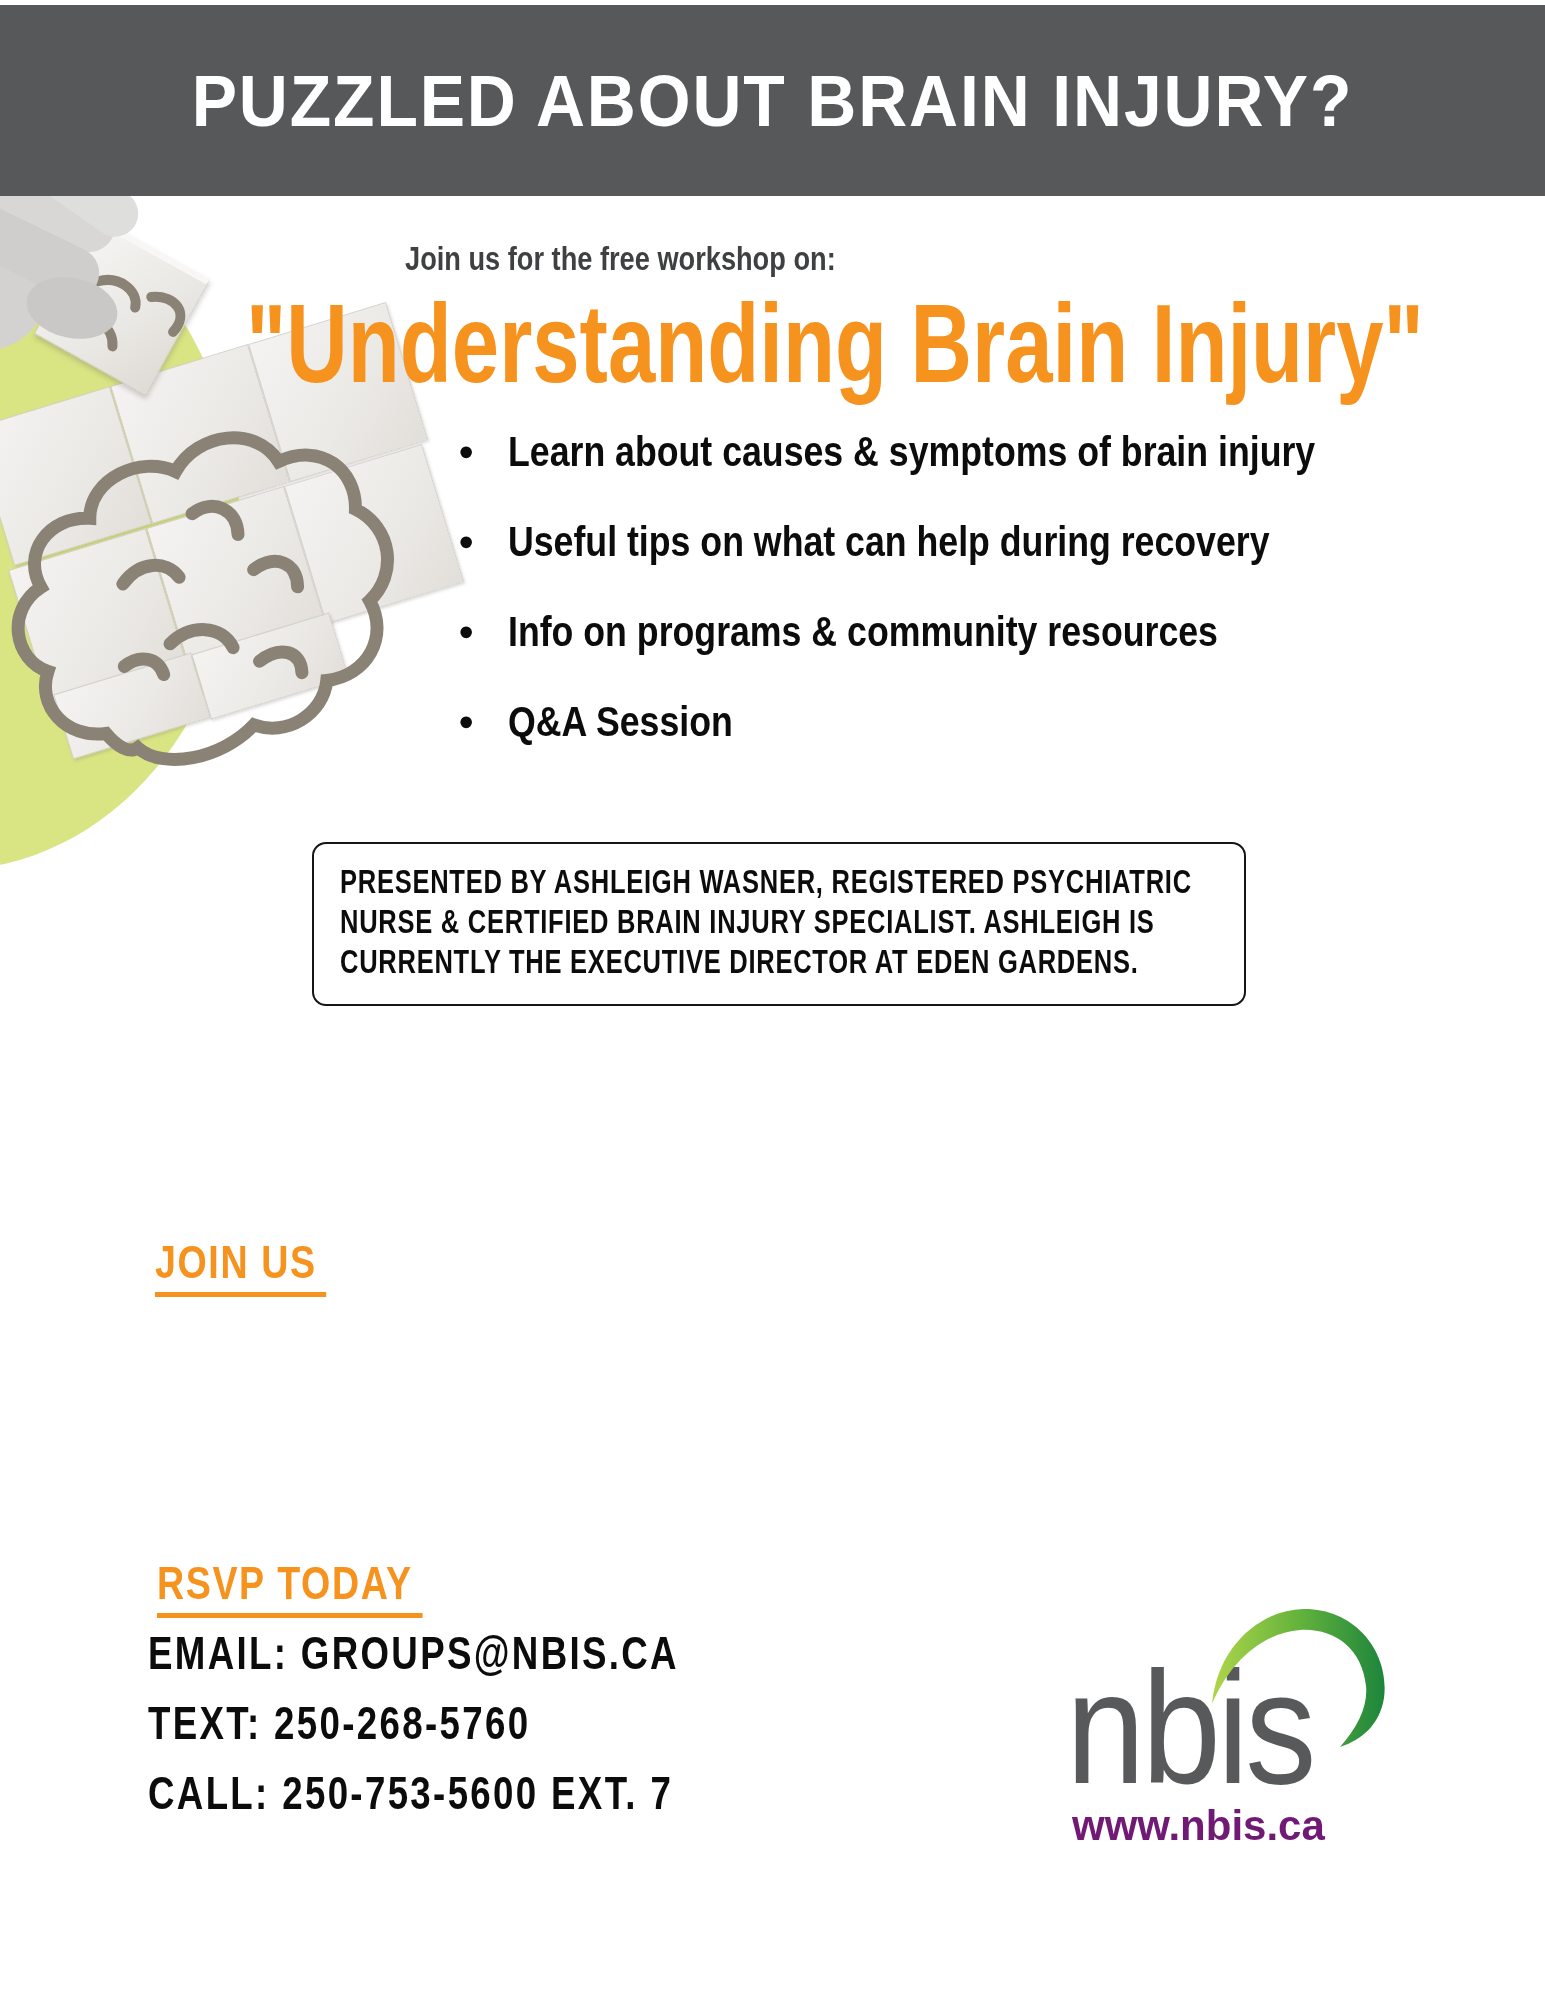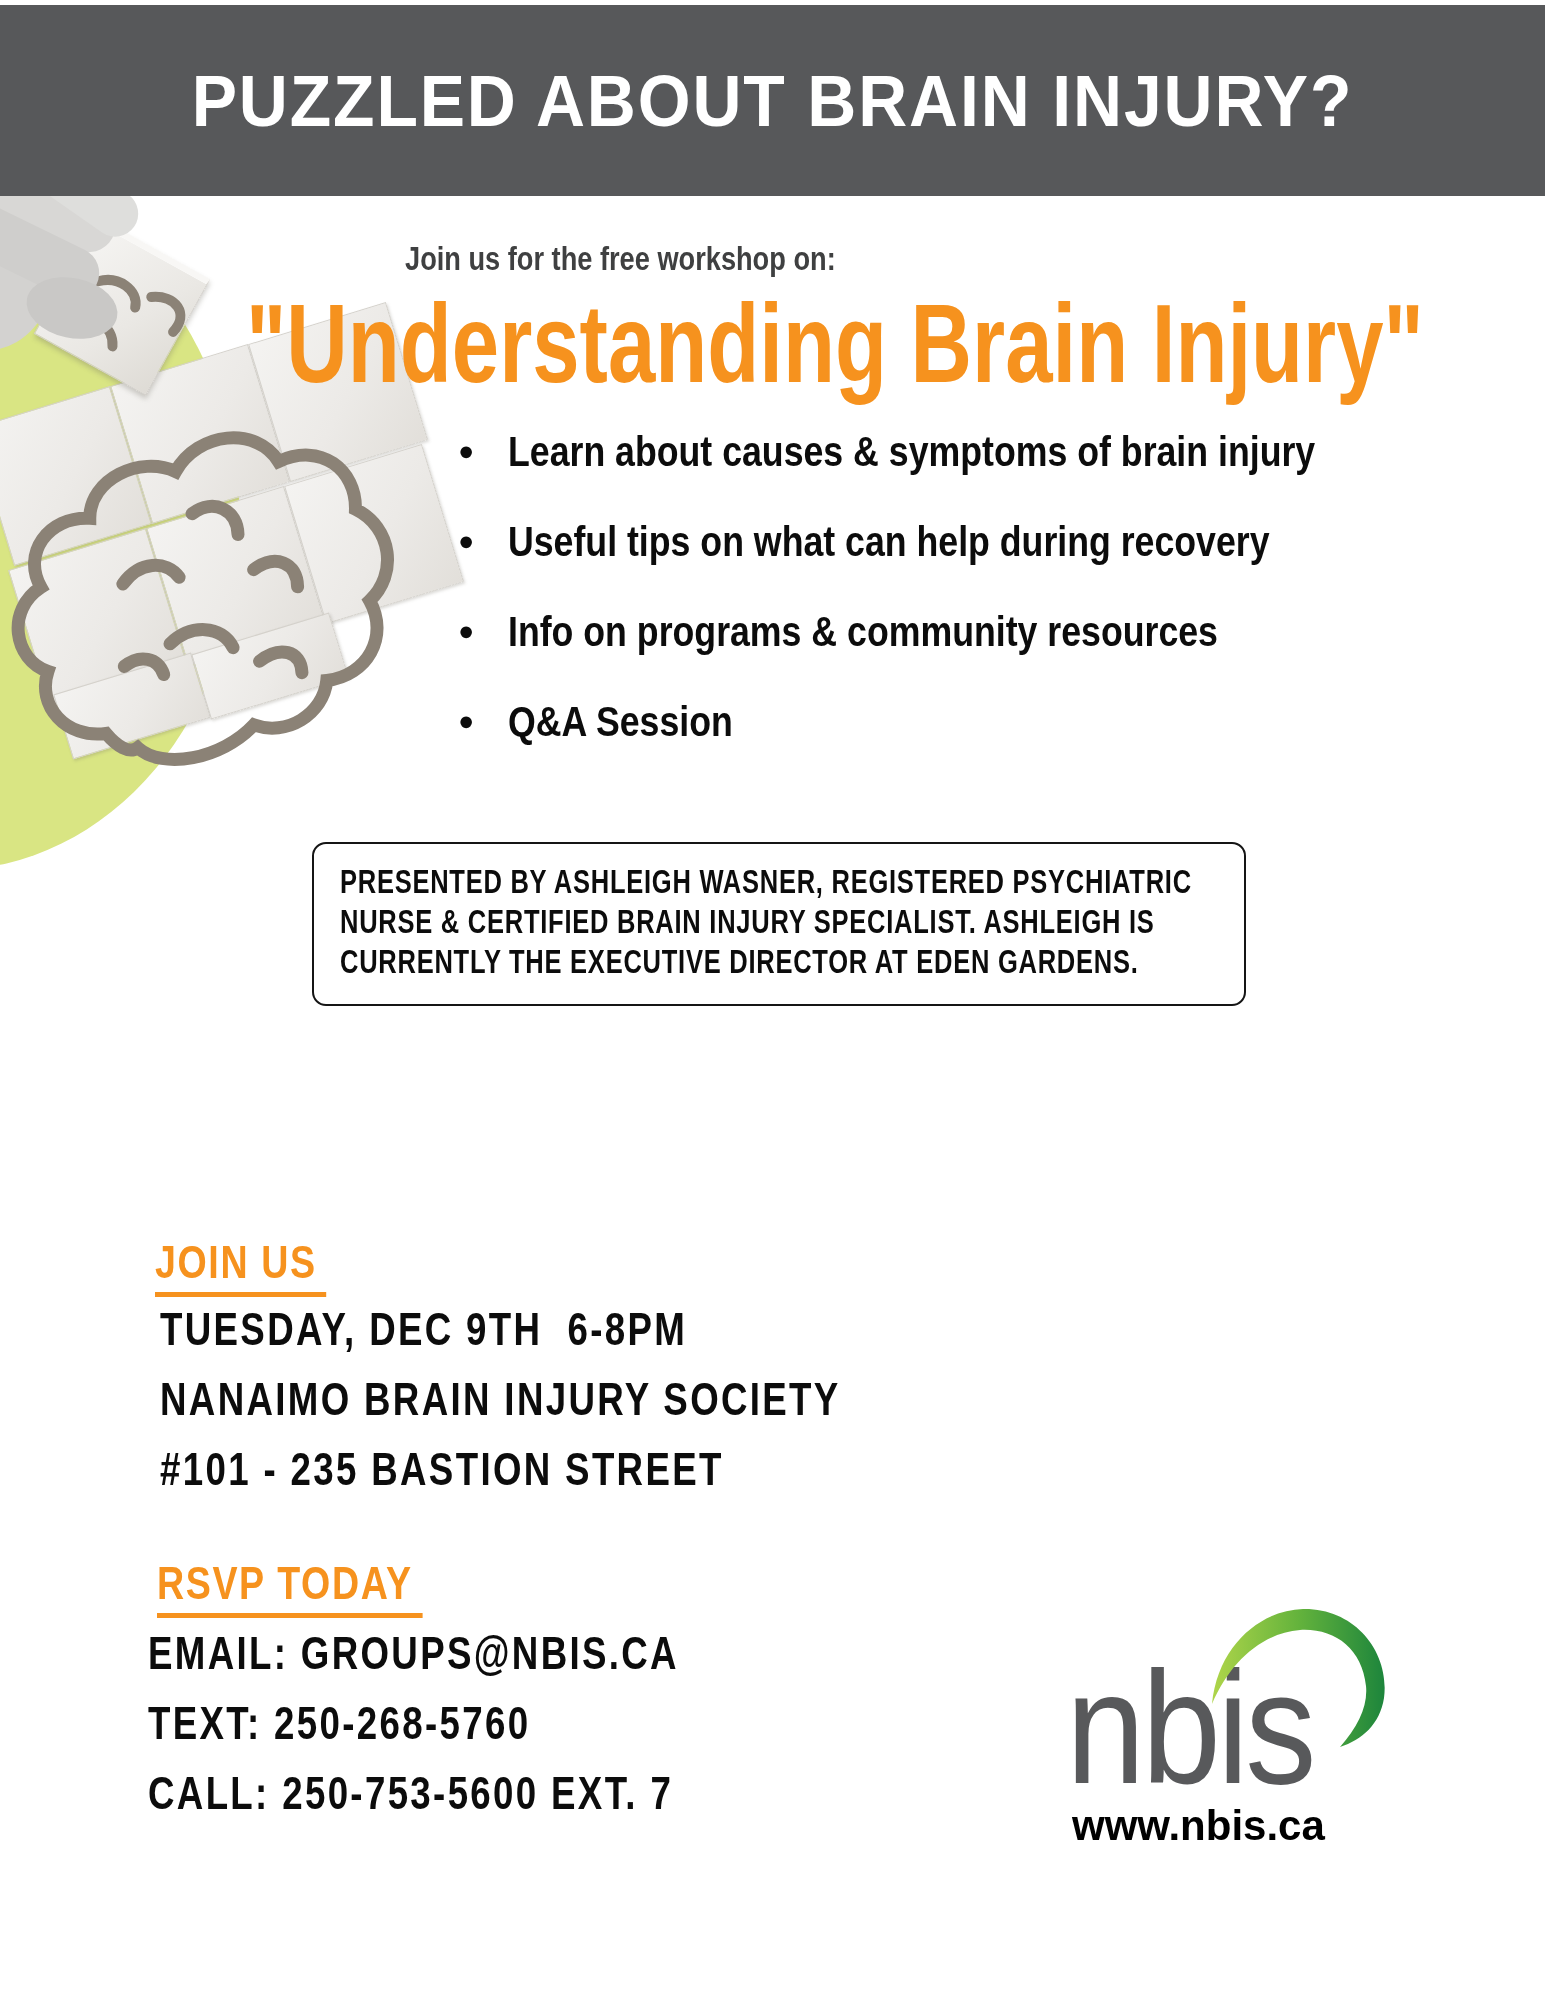--- a/index.html
+++ b/index.html
@@ -63,21 +63,21 @@
   .caps-block{position:absolute;z-index:6;}
   .cb-join{left:160px;top:1294px;}
   .cb-rsvp{left:148px;top:1618px;}
   .caps-line{font-size:47px;line-height:70px;font-weight:bold;letter-spacing:3px;color:#0c0c0c;
              transform:scaleX(.78);transform-origin:0 0;white-space:pre;}
 
   
   .logo-wordmark{position:absolute;left:1066px;top:1648px;z-index:6;font-size:160px;line-height:160px;
                  font-weight:normal;color:#58595B;letter-spacing:-4px;transform:scaleX(.89);transform-origin:0 0;}
   .logo-swoosh{position:absolute;left:1200px;top:1600px;z-index:7;}
-  .logo-website{position:absolute;left:1072px;top:1802px;z-index:6;font-size:42px;font-weight:bold;color:#000000;}
+  .logo-website{position:absolute;left:1072px;top:1802px;z-index:6;font-size:42px;font-weight:bold;color:#701a75;}
 </style>
 </head>
 <body>
 
 <div class="canvas">
 
   <div class="blob"></div>
 
   <div class="block" style="left:-10px;top:404px;transform:rotate(-17deg);"></div>
   <div class="block" style="left:128px;top:362px;transform:rotate(-17deg);"></div>
@@ -143,25 +143,20 @@
   </ul>
 
   <div class="presenter-box">
     <div class="presenter-line">PRESENTED BY ASHLEIGH WASNER, REGISTERED PSYCHIATRIC</div>
     <div class="presenter-line">NURSE &amp; CERTIFIED BRAIN INJURY SPECIALIST. ASHLEIGH IS</div>
     <div class="presenter-line">CURRENTLY THE EXECUTIVE DIRECTOR AT EDEN GARDENS.</div>
   </div>
 
 
   <div class="section-heading h-join">JOIN US</div>
-  <div class="caps-block cb-join">
-    <div class="caps-line">TUESDAY, DEC 9TH  6-8PM</div>
-    <div class="caps-line">NANAIMO BRAIN INJURY SOCIETY</div>
-    <div class="caps-line">#101 - 235 BASTION STREET</div>
-  </div>
 
   <div class="section-heading h-rsvp">RSVP TODAY</div>
   <div class="caps-block cb-rsvp">
     <div class="caps-line">EMAIL: GROUPS@NBIS.CA</div>
     <div class="caps-line">TEXT: 250-268-5760</div>
     <div class="caps-line">CALL: 250-753-5600 EXT. 7</div>
   </div>
 
   <div class="logo-wordmark">nbis</div>
   <svg class="logo-swoosh" width="195" height="158" viewBox="0 0 195 158">

